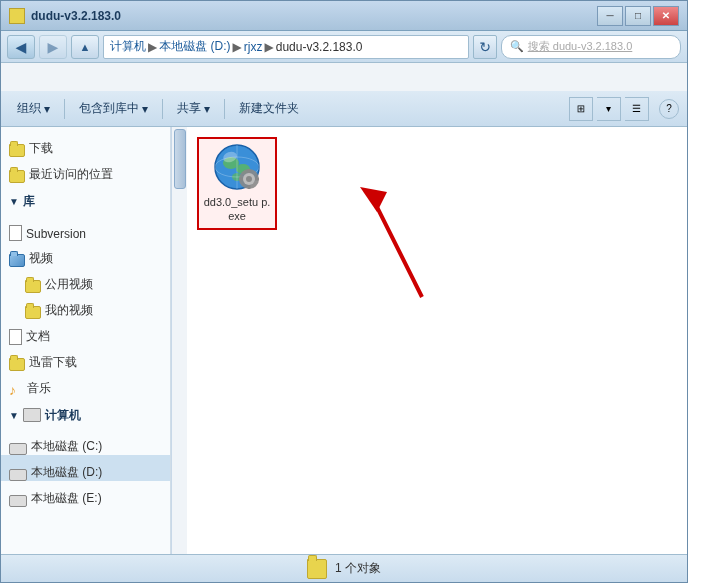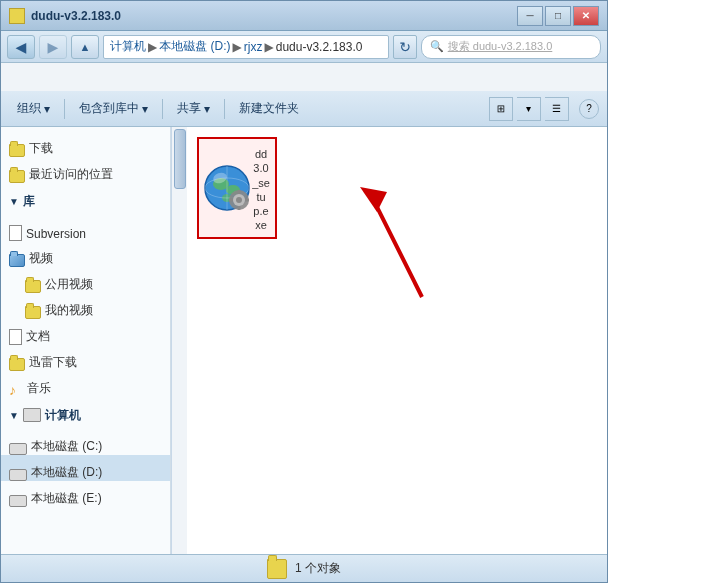--- a/index.html
+++ b/index.html
@@ -7,21 +7,21 @@
       width: 724px;
       height: 583px;
       font-family: 'Microsoft YaHei', SimSun, sans-serif;
       font-size: 12px;
       background: #fff;
       overflow: hidden;
     }
 
     
     .window {
-      width: 608px;
+      width: 688px;
       height: 583px;
       border: 1px solid #6a8caa;
       display: flex;
       flex-direction: column;
       background: #f0f4f8;
     }
 
     .title-bar {
       height: 30px;
       background: linear-gradient(to bottom, #c5d9ed, #a8c3db);
@@ -359,21 +359,21 @@
       flex: 1;
       background: white;
       padding: 10px;
       position: relative;
       overflow: auto;
     }
 
     
     .file-item {
       display: inline-flex;
-      flex-direction: row;
+      flex-direction: column;
       align-items: center;
       width: 80px;
       padding: 4px;
       cursor: pointer;
       border: 2px solid #cc0000;
       background: #fff0f0;
     }
 
     .file-icon {
       width: 48px;

